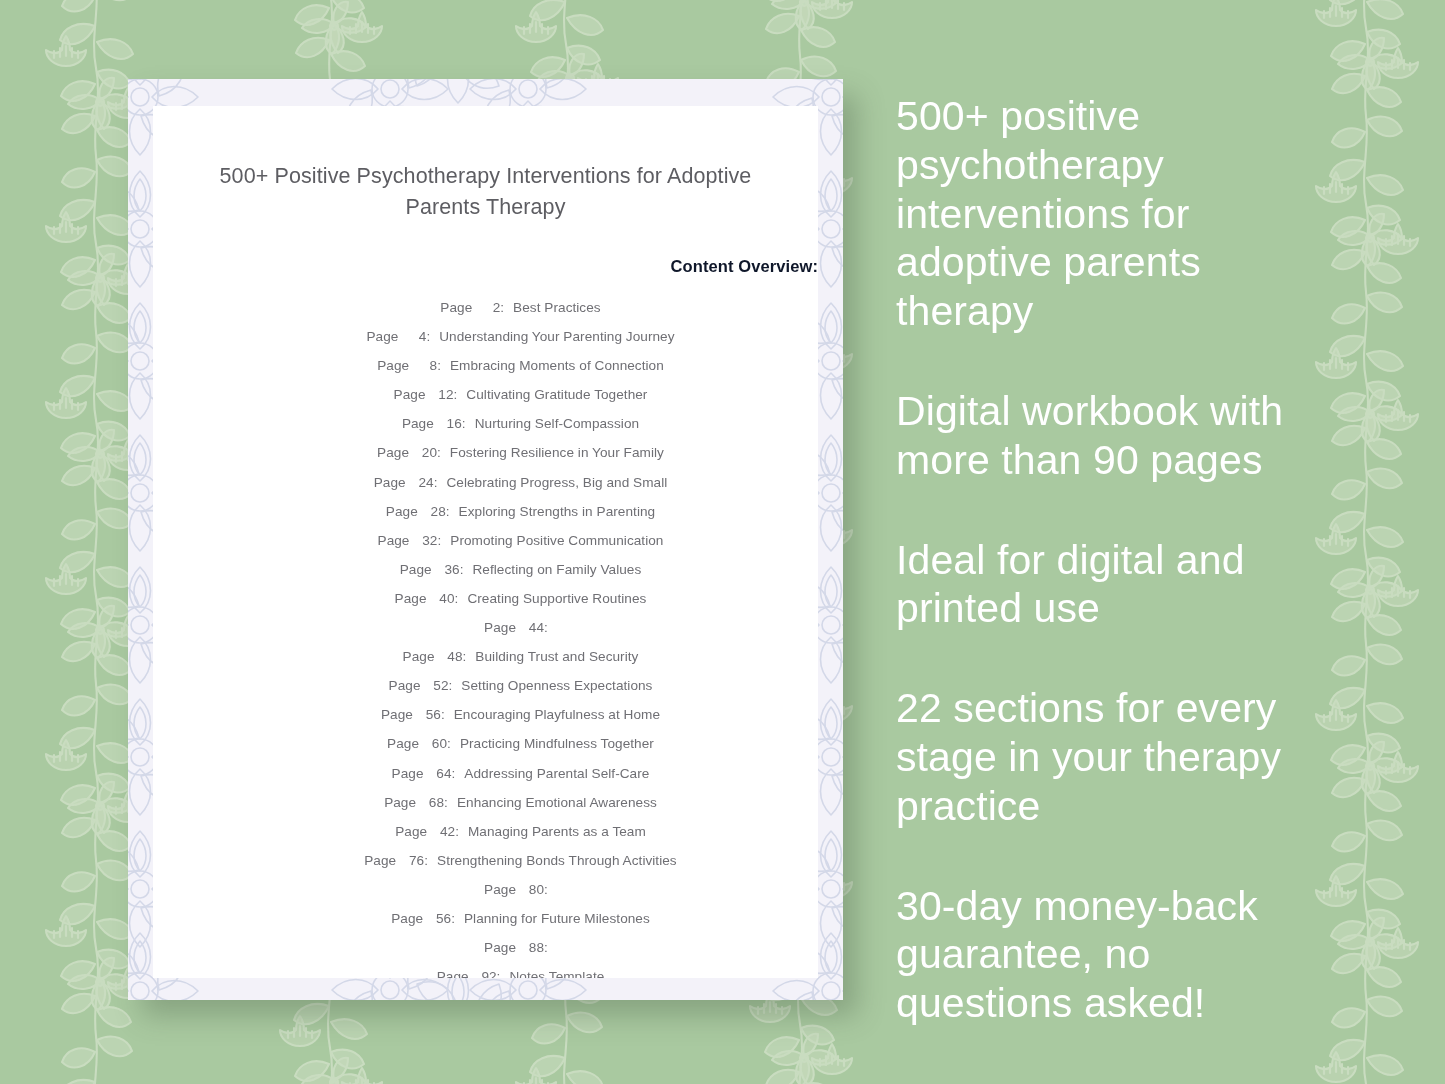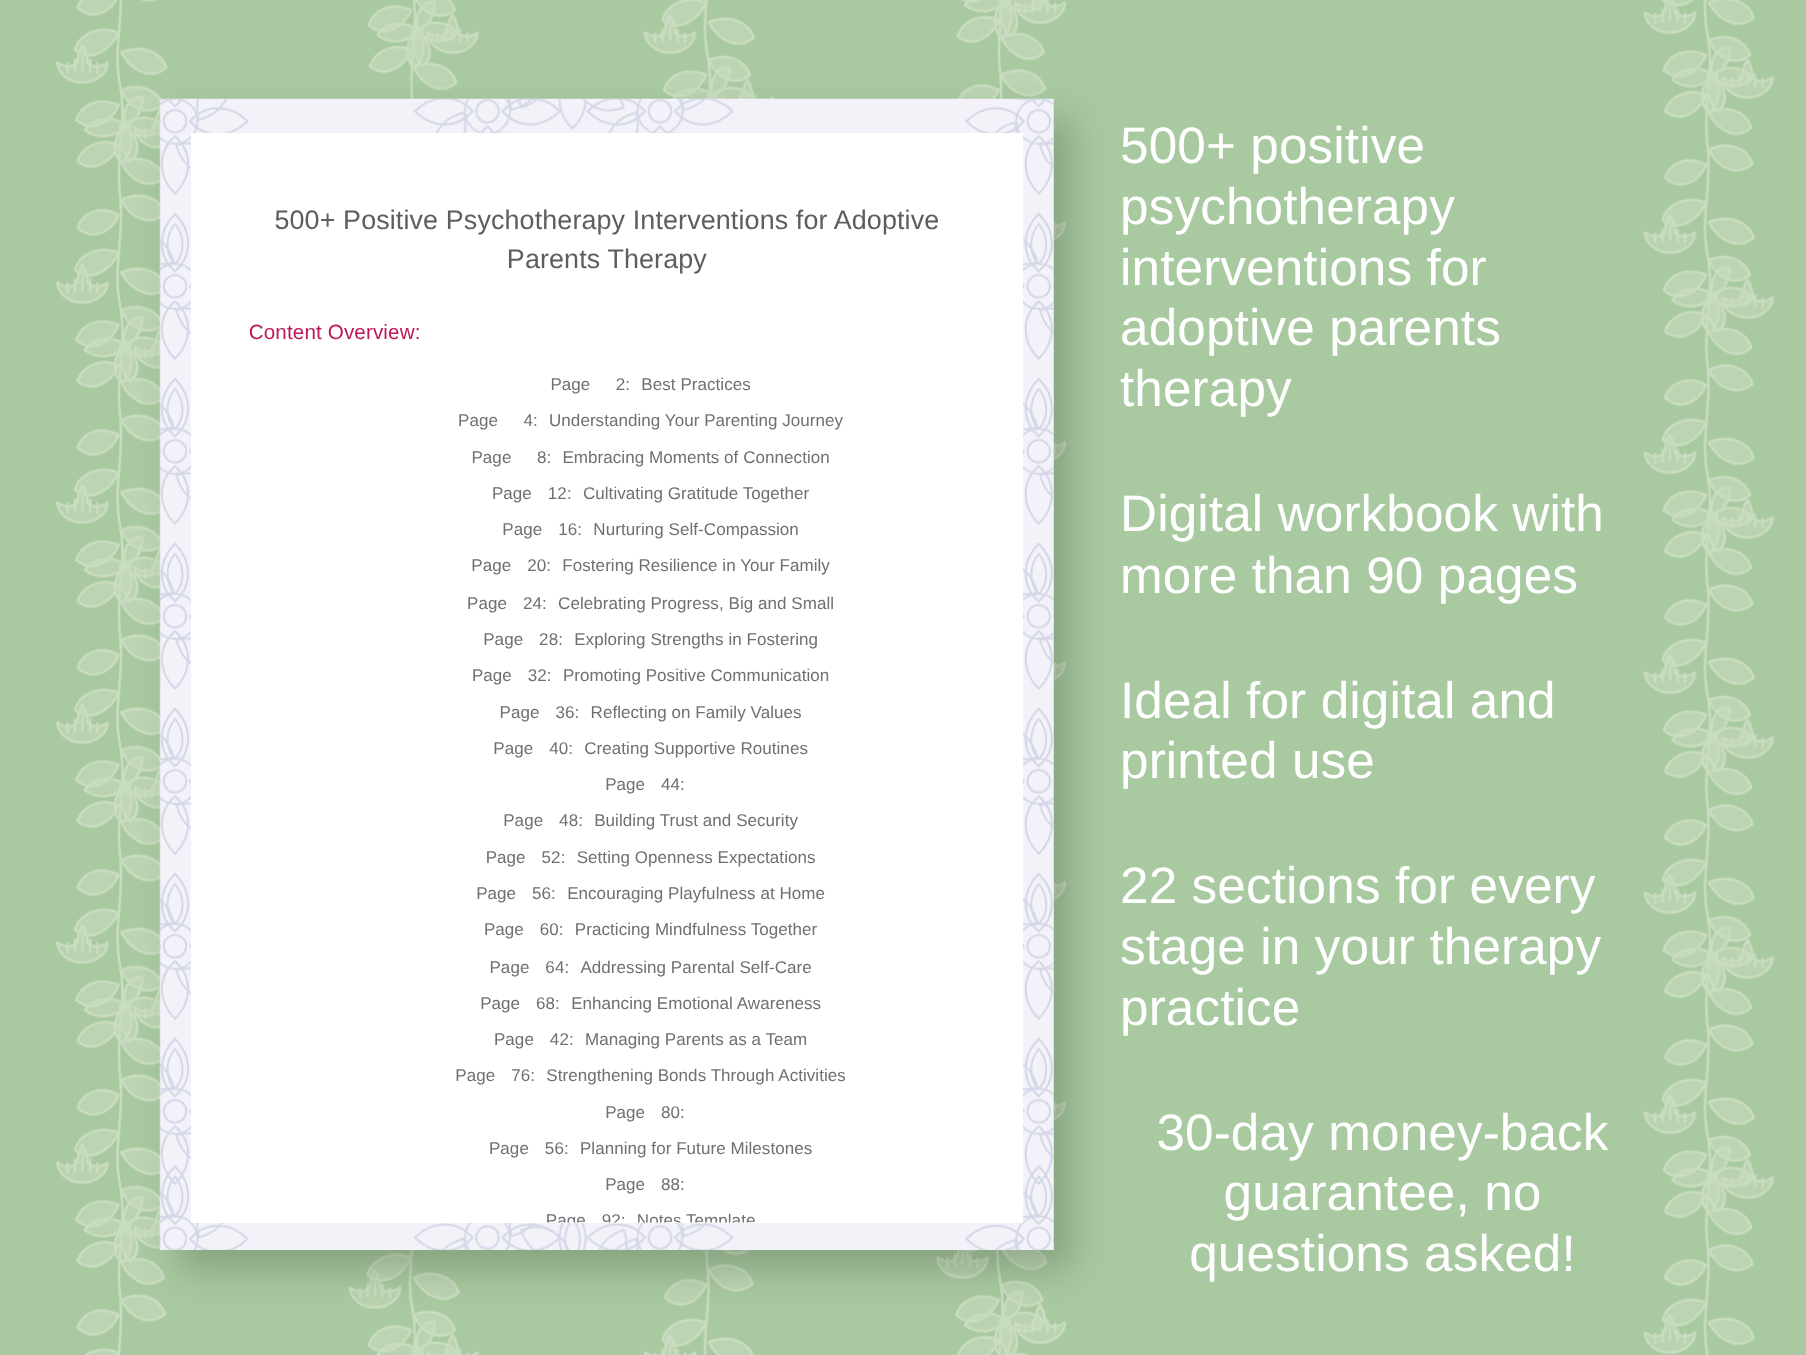--- a/index.html
+++ b/index.html
@@ -63,23 +63,24 @@
     text-align: center;
     color: #5d5d62;
     letter-spacing: 0.1px;
   }
 
   #content-overview-label {
     margin: 0;
     padding: 32px 0 0 46px;
     font-size: 16.5px;
     line-height: 22px;
-    font-weight: 400;
-    color: #be185d;
+    font-weight: 700;
+    color: #0f172a;
     letter-spacing: 0.1px;
+    text-align: right;
   }
 
   #toc-list {
     list-style: none;
     margin: 0;
     padding: 16px 0 0 70px;
   }
   .toc-row {
     display: flex;
     align-items: baseline;
@@ -108,21 +109,21 @@
     width: 420px;
   }
   .marketing-block {
     margin: 0 0 51px 0;
     font-size: 41px;
     line-height: 48.8px;
     font-weight: 400;
     color: #ffffff;
     letter-spacing: 0.1px;
   }
-  .marketing-block:last-child { margin-bottom: 0; text-align: center; }
+  .marketing-block:last-child { margin-bottom: 0; }
 </style>
 </head>
 <body>
 
 <div id="stage">
 
   <svg id="floral-bg" viewBox="0 0 1445 1084" preserveAspectRatio="none" aria-hidden="true">
     <defs>
       <g id="vine-unit" fill="none" stroke="#cfe0c6" stroke-width="2.1" stroke-linecap="round" stroke-linejoin="round">
         <path d="M0 0 C 4 30, -6 58, 0 88 C 6 118, -4 146, 0 176"></path>
@@ -302,21 +303,21 @@
           <li class="toc-row">
             <span class="toc-page-word">Page</span>
             <span class="toc-page-num">24</span>
             <span class="toc-colon">:</span>
             <span class="toc-title">Celebrating Progress, Big and Small</span>
           </li>
           <li class="toc-row">
             <span class="toc-page-word">Page</span>
             <span class="toc-page-num">28</span>
             <span class="toc-colon">:</span>
-            <span class="toc-title">Exploring Strengths in Fostering</span>
+            <span class="toc-title">Exploring Strengths in Parenting</span>
           </li>
           <li class="toc-row">
             <span class="toc-page-word">Page</span>
             <span class="toc-page-num">32</span>
             <span class="toc-colon">:</span>
             <span class="toc-title">Promoting Positive Communication</span>
           </li>
           <li class="toc-row">
             <span class="toc-page-word">Page</span>
             <span class="toc-page-num">36</span>

